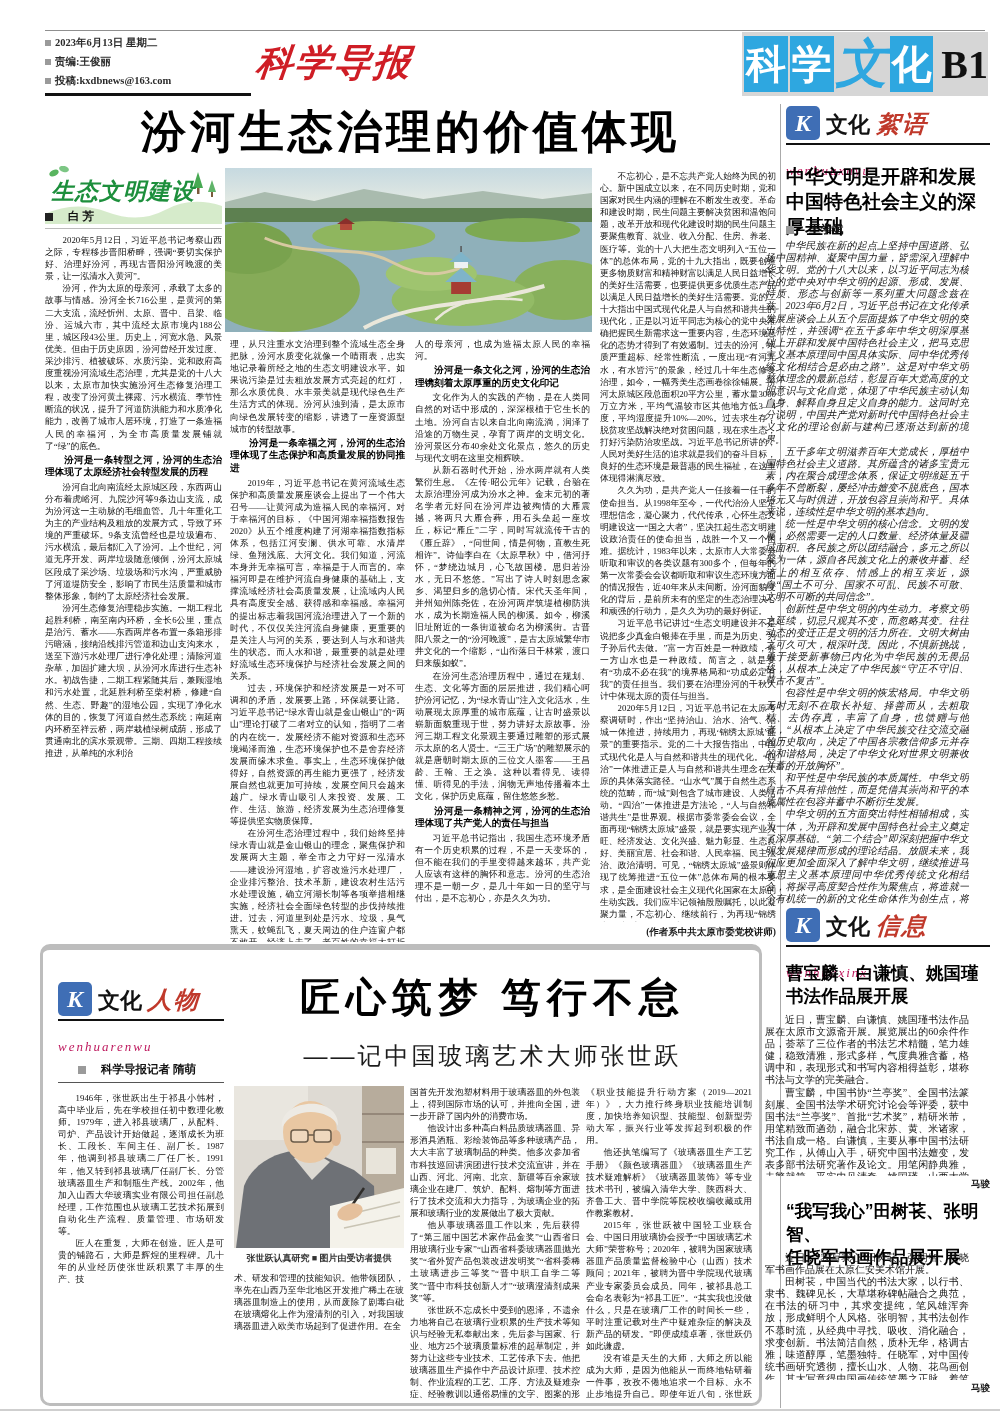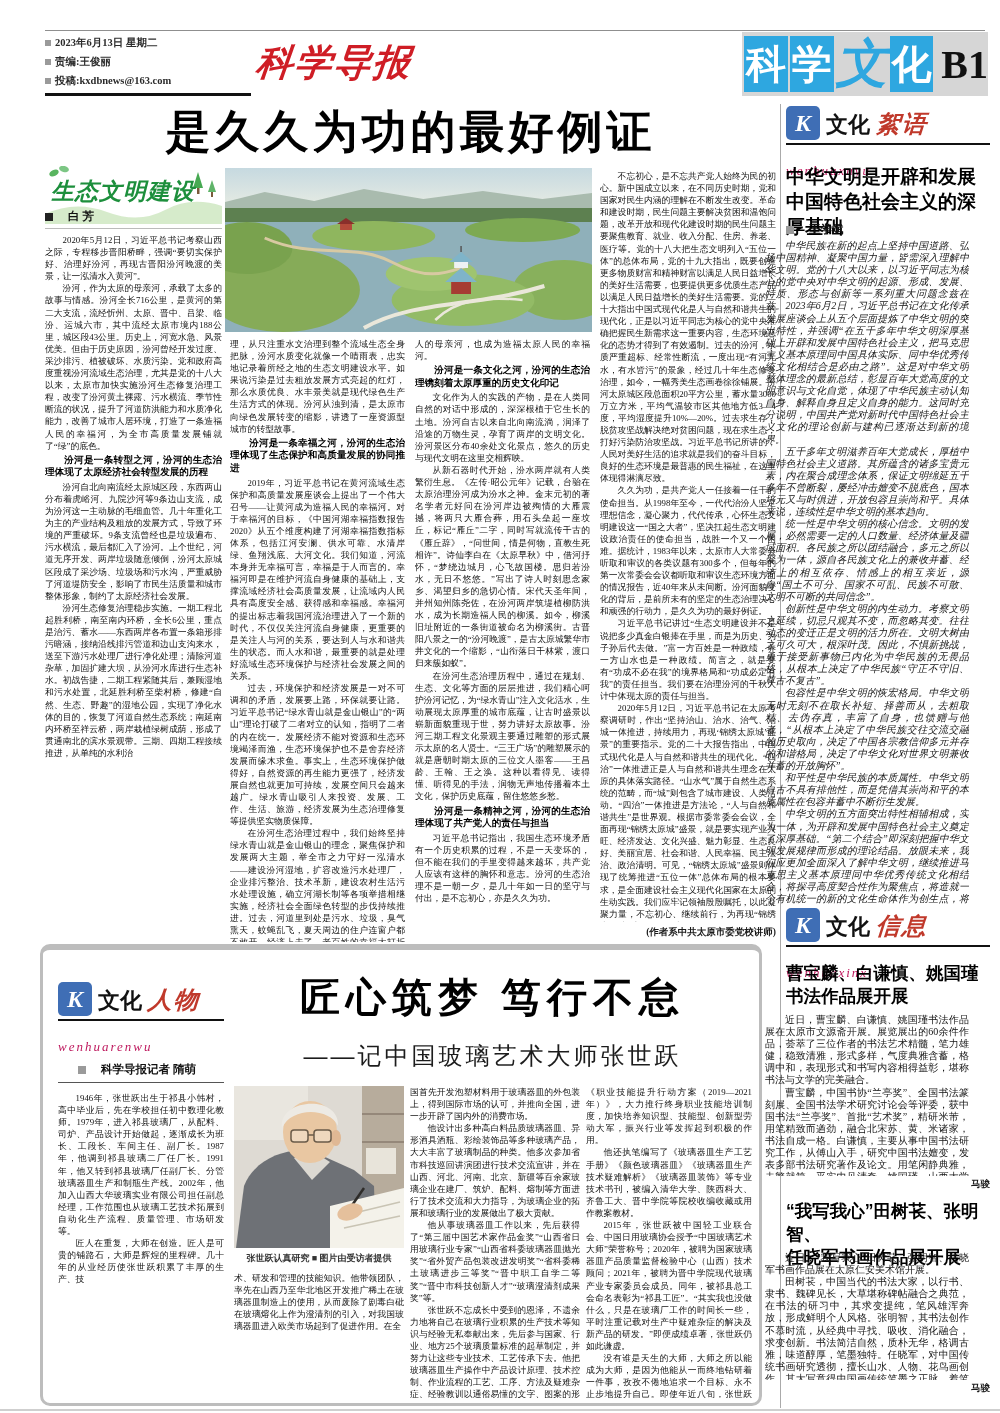--- a/index.html
+++ b/index.html
@@ -91,21 +91,21 @@
   <div class="paper-name">科学导报</div>
 
   <div class="edition-box">
     <span class="ed-sq">科</span>
     <span class="ed-sq">学</span>
     <span class="ed-char">文</span>
     <span class="ed-sq">化</span>
     <span class="ed-page">B1</span>
   </div>
 
-  <div class="headline">是久久为功的最好例证</div>
+  <div class="headline">汾河生态治理的价值体现</div>
 
   <div class="badge-wrap">
     <svg width="177" height="58" viewBox="0 0 177 58">
       <path d="M0,48 Q30,34 62,46 T120,44 T177,40 L177,58 L0,58 Z" fill="#cfe7c2" opacity="0.85"></path>
       <ellipse cx="9" cy="7" rx="5" ry="3" fill="#59b45f" transform="rotate(-25 9 7)"></ellipse>
       <ellipse cx="19" cy="3" rx="5" ry="3" fill="#7cc684" transform="rotate(15 19 3)"></ellipse>
       <polygon points="148,22 153,6 158,22" fill="#47a952"></polygon>
       <rect x="152" y="22" width="2.5" height="6" fill="#7a5a3a"></rect>
       <polygon points="163,26 167,14 171,26" fill="#5fb469"></polygon>
       <rect x="166" y="26" width="2" height="5" fill="#7a5a3a"></rect>

